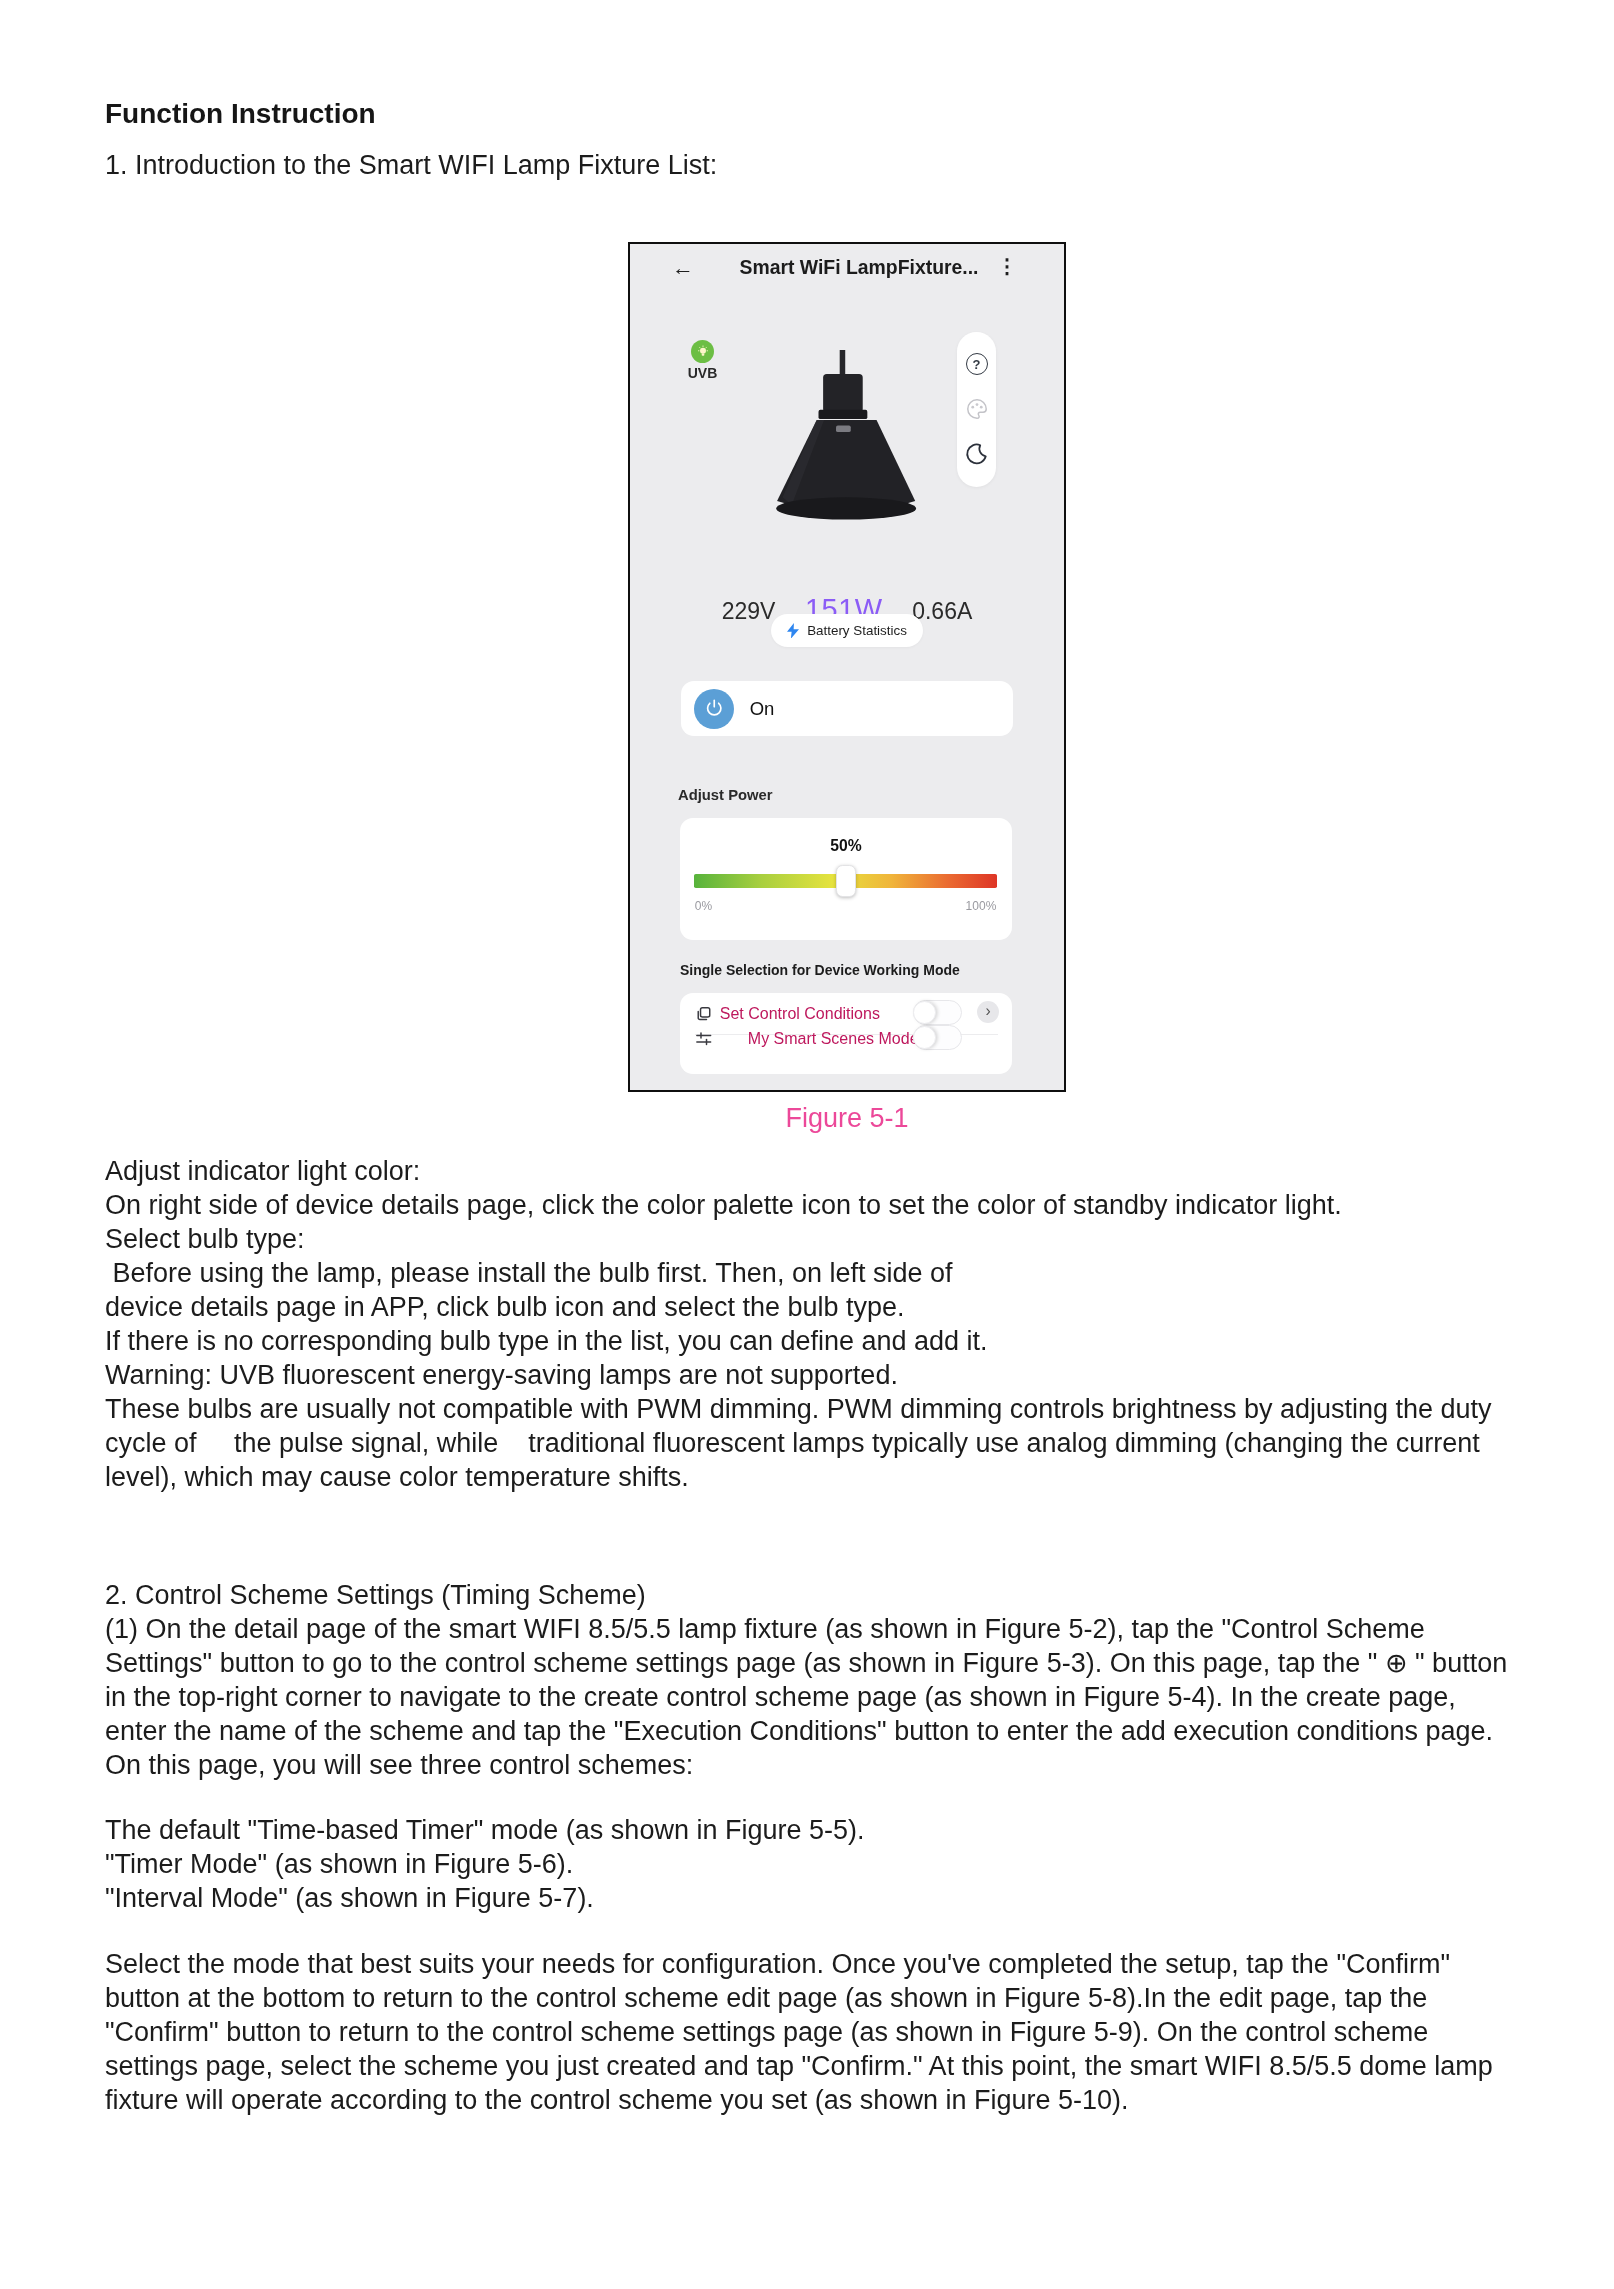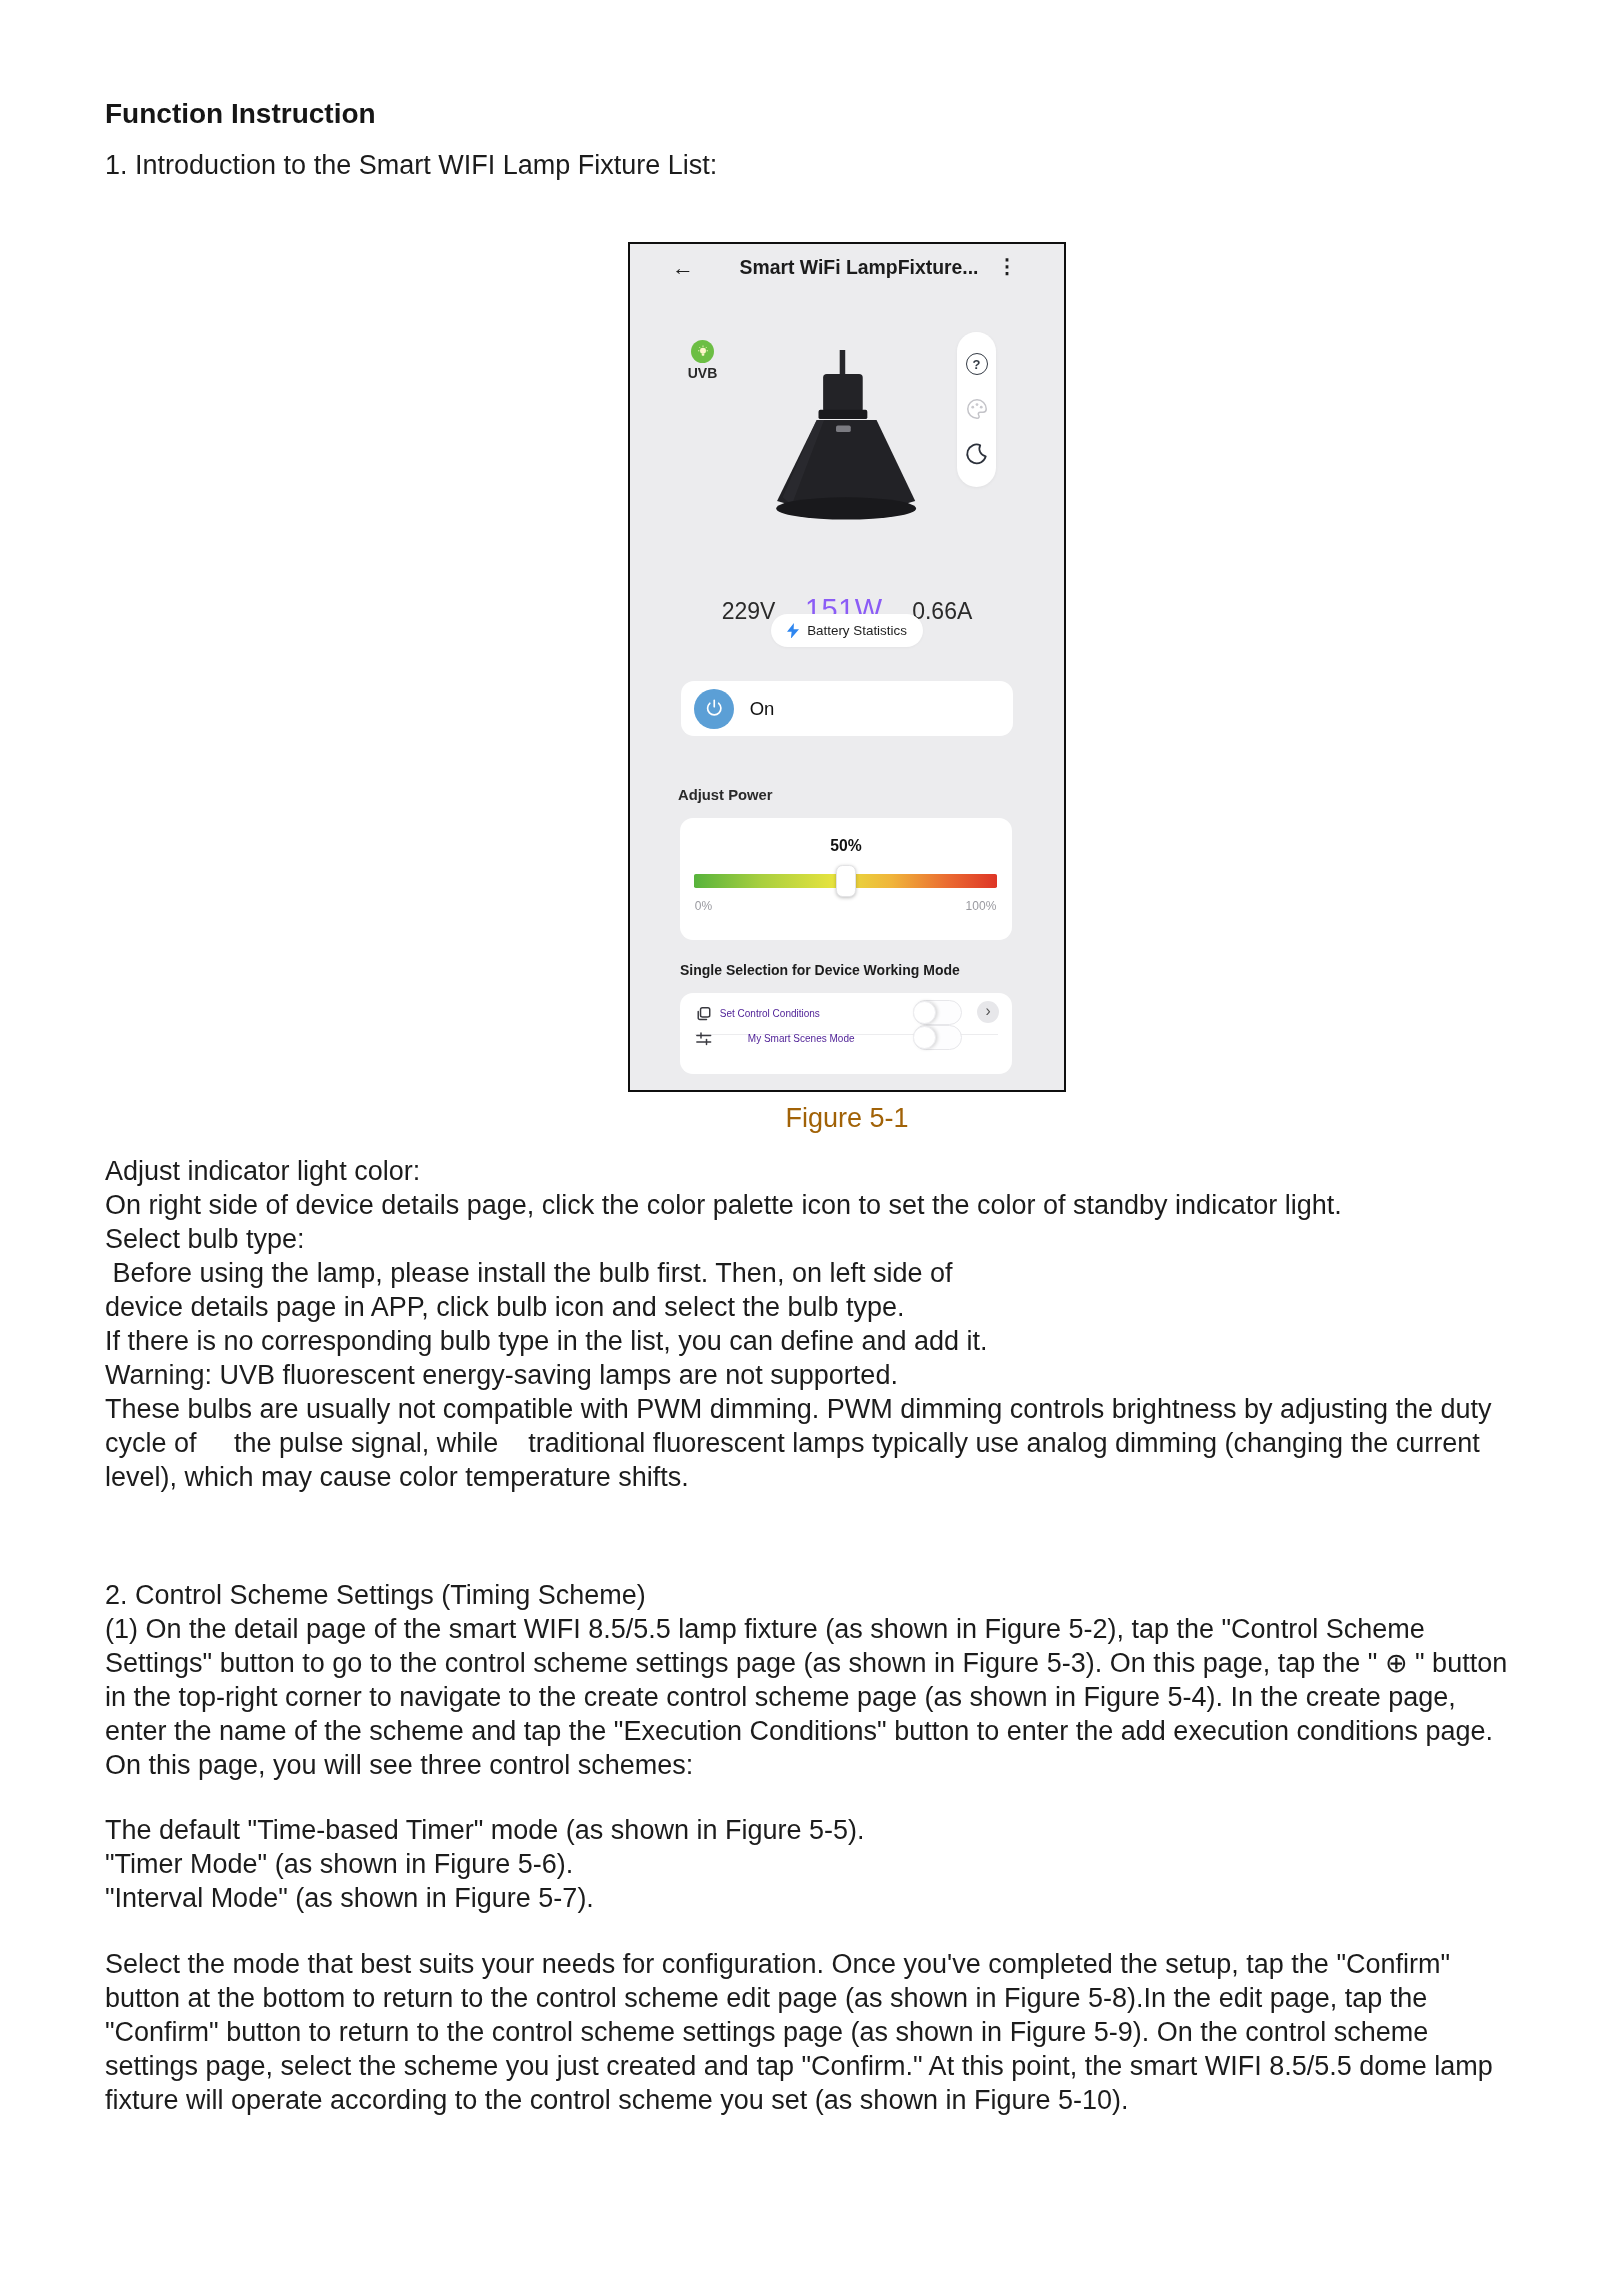--- a/index.html
+++ b/index.html
@@ -5,21 +5,21 @@
   * { margin:0; padding:0; box-sizing:border-box; }
   html,body { background:#ffffff; }
   body { font-family:"Liberation Sans", sans-serif; color:#1b1b1b; }
   .page { position:relative; width:1614px; height:2290px; background:#fff; overflow:hidden; }
   .abs { position:absolute; }
 
   
   .doc-heading { left:105px; top:98px; font-size:28px; font-weight:bold; color:#161616; }
   .doc-intro   { left:105px; top:150px; font-size:27px; color:#1c1c1c; }
   .doc-para    { left:105px; font-size:27px; line-height:34px; color:#1c1c1c; white-space:pre; }
-  .doc-caption { left:628px; top:1103px; width:438px; text-align:center; font-size:27px; color:#a16207; }
+  .doc-caption { left:628px; top:1103px; width:438px; text-align:center; font-size:27px; color:#ec4899; }
 
   
   .phone { left:628px; top:242px; width:438px; height:850px; background:#ececee;
            border:2.8px solid #0f0f0f; }
   .phone-inner { position:absolute; inset:0; }
 
   .ph-header { position:absolute; left:0; top:9.2px; width:100%; height:31px; }
   .ph-back   { position:absolute; left:42px; top:0; font-size:22px; color:#1e1e1e; line-height:29.5px; }
   .ph-title  { position:absolute; left:12px; top:2.8px; width:100%; text-align:center;
                font-size:19.4px; font-weight:600; color:#1c1c1c; }
@@ -63,21 +63,21 @@
                   width:20px; height:32px; background:#fff; border:0.9px solid #e3e3e5;
                   border-radius:6.5px; box-shadow:0 0.9px 3.7px rgba(0,0,0,0.25); }
   .slider-min { position:absolute; left:14.8px;  top:81px; font-size:12px; color:#9a9aa0; }
   .slider-max { position:absolute; right:15.7px; top:81px; font-size:12px; color:#9a9aa0; }
 
   .mode-title { left:50px; top:718px; font-size:14px; font-weight:600; color:#1c1c1c; }
   .mode-card  { left:50px; top:749px; width:332px; height:81px; }
   .mode-row   { position:absolute; left:0; width:100%; height:41px; display:flex; align-items:center; }
   .mode-row .row-icon { margin-left:14.8px; width:18.5px; height:18.5px; flex:0 0 auto;
                         display:flex; align-items:center; justify-content:center; }
-  .mode-row .row-label { margin-left:6.5px; font-size:10px; font-weight:500; color:#4c1d95; }
+  .mode-row .row-label { margin-left:6.5px; font-size:16px; font-weight:500; color:#be185d; }
   .mode-divider { position:absolute; left:14.8px; top:41px; width:303px; height:0.9px; background:#ececee; }
 
   .toggle { position:absolute; width:49px; height:25px; border:1.8px solid #e7e7ea;
             border-radius:13px; background:#fdfdfe; }
   .toggle .knob { position:absolute; left:-0.9px; top:-0.9px; width:23px; height:23px; border-radius:50%;
                   background:#fff; border:0.9px solid #ededf0; box-shadow:1.8px 0 3.7px rgba(0,0,0,0.15); }
   .chev-circle { position:absolute; right:13px; top:8.3px; width:22px; height:22px; border-radius:50%;
                  background:#e7e7ea; display:flex; align-items:center; justify-content:center;
                  font-size:15.7px; color:#555; line-height:1; padding-bottom:2.8px; }
 </style>

